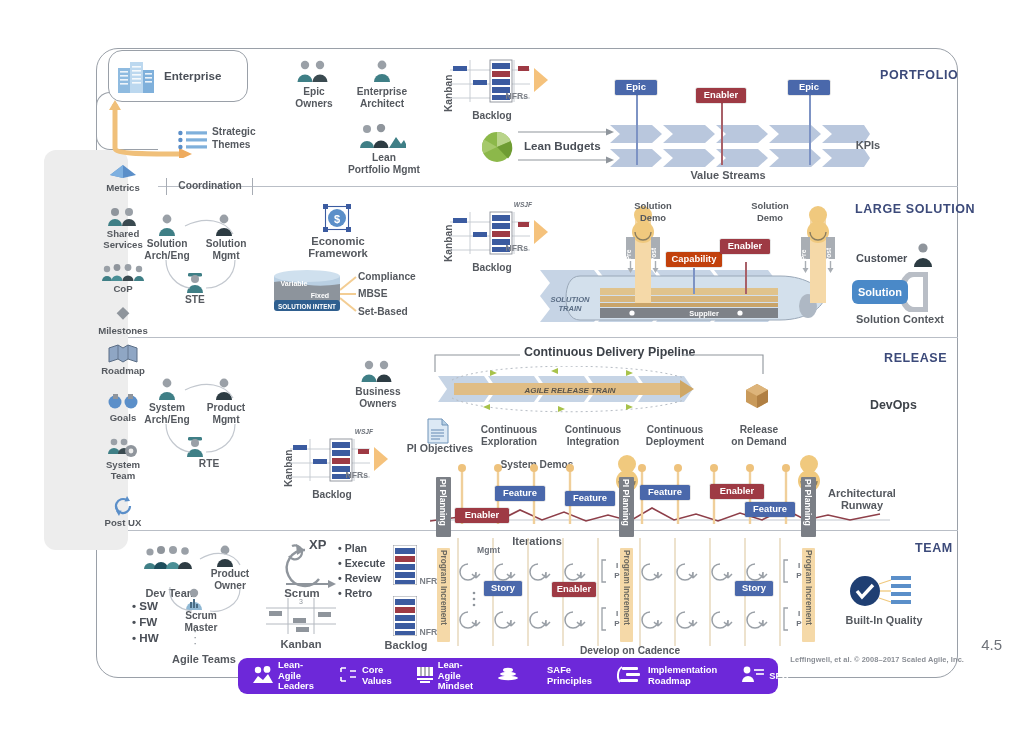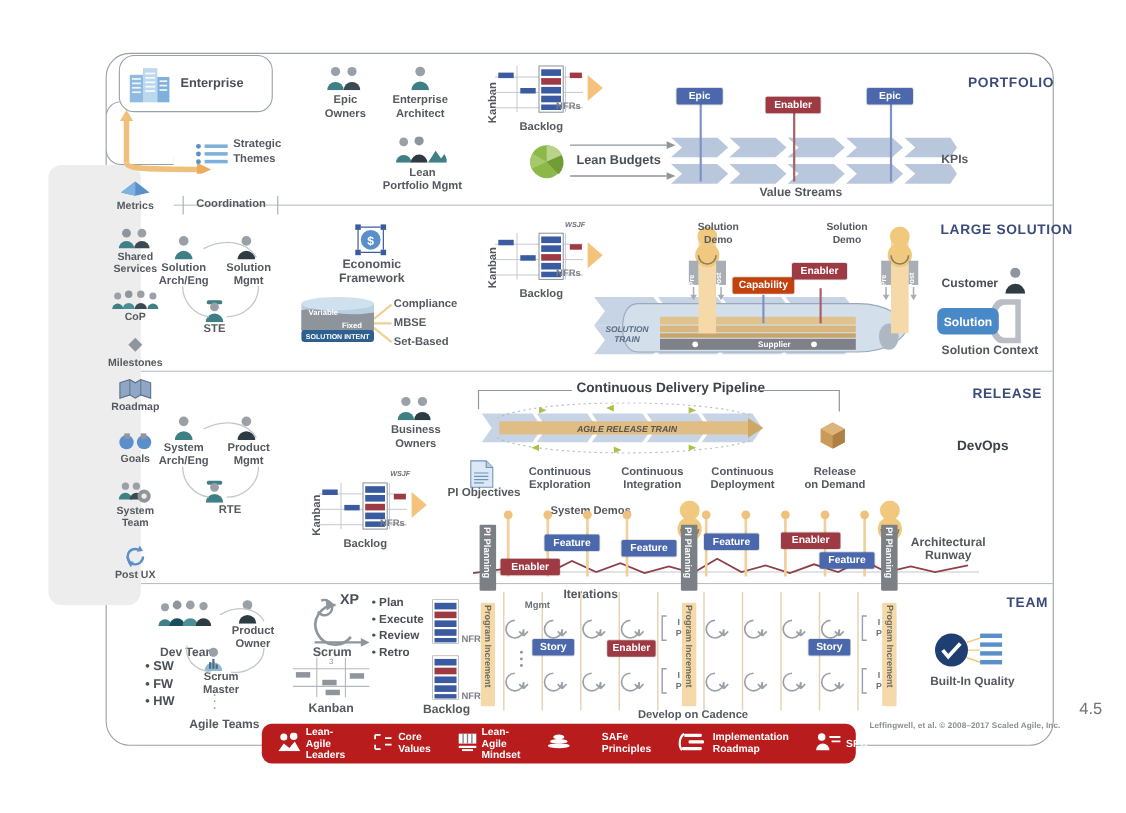--- a/index.html
+++ b/index.html
@@ -55,21 +55,21 @@
          transform:rotate(-90deg);transform-origin:left top;white-space:nowrap;}
   .pi-plan{position:absolute;width:15px;background:#7b7f86;border-radius:1px;}
   .pi-plan span{position:absolute;left:11.5px;top:2px;transform:rotate(90deg);
     transform-origin:left top;color:#fff;font-size:8.6px;font-weight:bold;white-space:nowrap;}
   .pi-inc{position:absolute;width:13px;background:#f5d9a8;border-radius:1px;}
   .pi-inc span{position:absolute;left:10.5px;top:2px;transform:rotate(90deg);
     transform-origin:left top;color:#6d6a60;font-size:8.2px;font-weight:bold;white-space:nowrap;}
 
   
   .footer{position:absolute;left:238px;top:658px;width:540px;height:36px;
-          background:#b91c1c;border-radius:9px;display:flex;align-items:center;}
+          background:#6d28d9;border-radius:9px;display:flex;align-items:center;}
   .f-item{display:flex;align-items:center;gap:4px;color:#fff;font-size:9.4px;
           font-weight:bold;line-height:10.6px;}
   .f-item .t{white-space:pre-line;}
 
   .copyright{position:absolute;right:60px;top:655px;font-size:7.4px;color:#8a8e95;
              letter-spacing:.1px;font-weight:bold;}
   .version{position:absolute;right:22px;top:636px;font-size:15px;color:#6f737a;}
   .bullets{position:absolute;font-size:10px;color:#55595f;line-height:13.5px;}
   .bullets div:before{content:"\00B7  ";font-weight:bold;}
   .plainlist{position:absolute;font-size:10.6px;color:#4a4f57;line-height:15px;font-weight:bold;}

